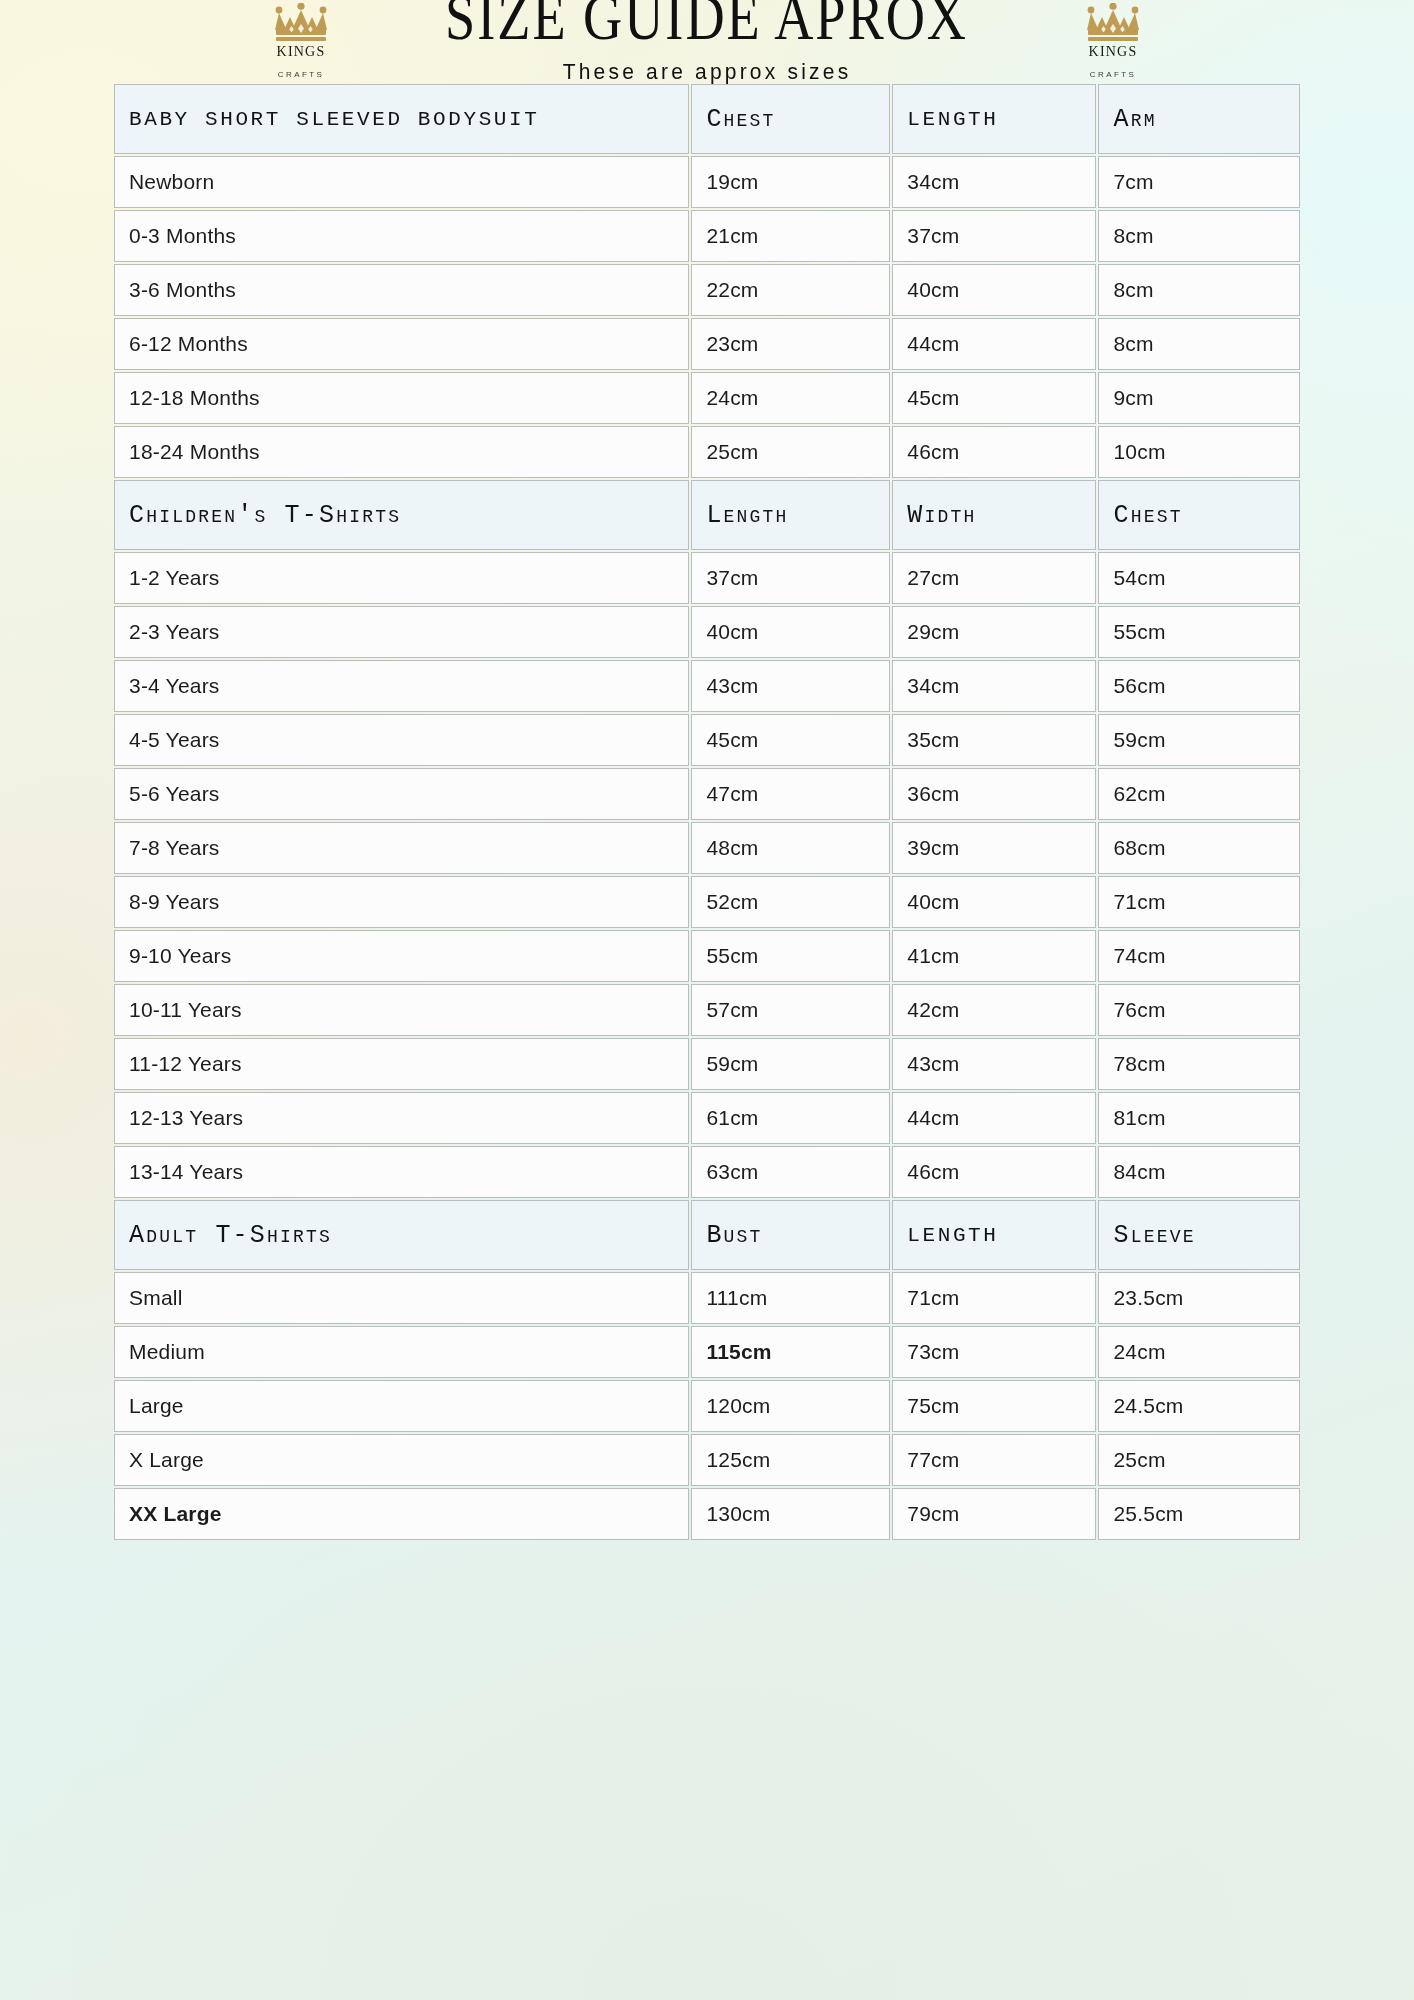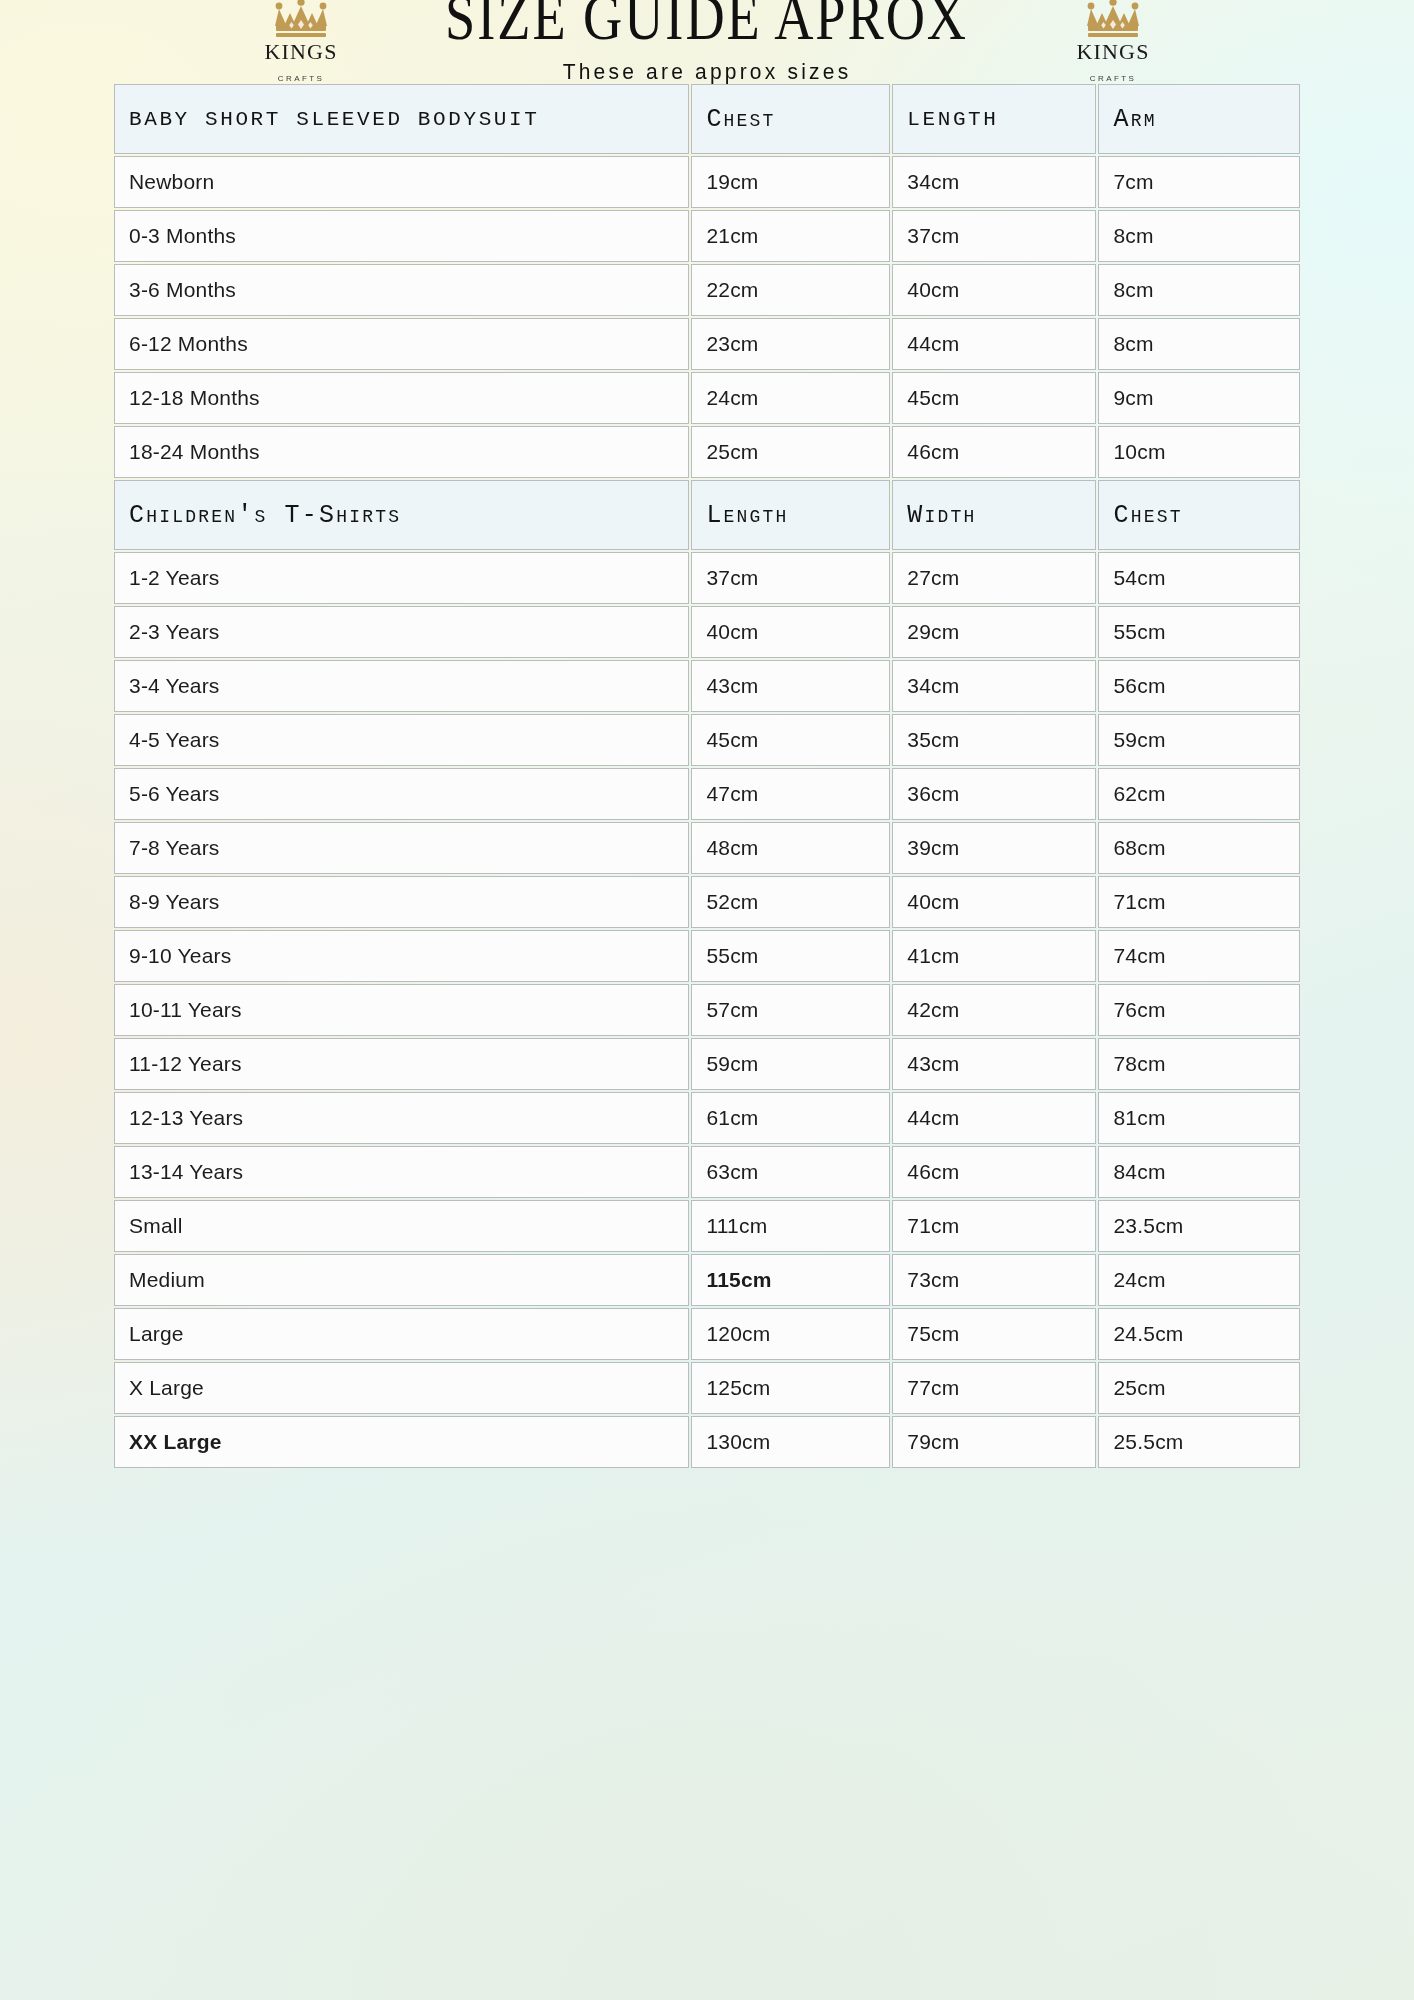--- a/index.html
+++ b/index.html
@@ -40,21 +40,21 @@
     flex-direction: column;
     align-items: center;
     justify-content: flex-start;
     padding-top: 4px;
   }
   .brand-logo.left { margin-right: 6px; }
   .brand-logo.right { margin-left: 6px; }
   .crown-svg { display: block; }
   .brand-name {
     font-family: "Liberation Serif", serif;
-    font-size: 22px;
+    font-size: 14px;
     letter-spacing: 1.2px;
     color: #1a1a1a;
     line-height: 1;
     margin-top: 2px;
   }
   .brand-sub {
     font-family: "Liberation Sans", sans-serif;
     font-size: 8px;
     letter-spacing: 2.4px;
     color: #3a3a3a;
@@ -330,20 +330,26 @@
             <td>61cm</td>
             <td>44cm</td>
             <td>81cm</td>
           </tr>
           <tr>
             <td>13-14 Years</td>
             <td>63cm</td>
             <td>46cm</td>
             <td>84cm</td>
           </tr>
+          <tr class="section-head">
+            <td>Adult T-Shirts</td>
+            <td class="val">Bust</td>
+            <td class="val upper">LENGTH</td>
+            <td class="val">Sleeve</td>
+          </tr>
           <tr>
             <td>Small</td>
             <td>111cm</td>
             <td>71cm</td>
             <td>23.5cm</td>
           </tr>
           <tr>
             <td>Medium</td>
             <td class="bold-cell">115cm</td>
             <td>73cm</td>

